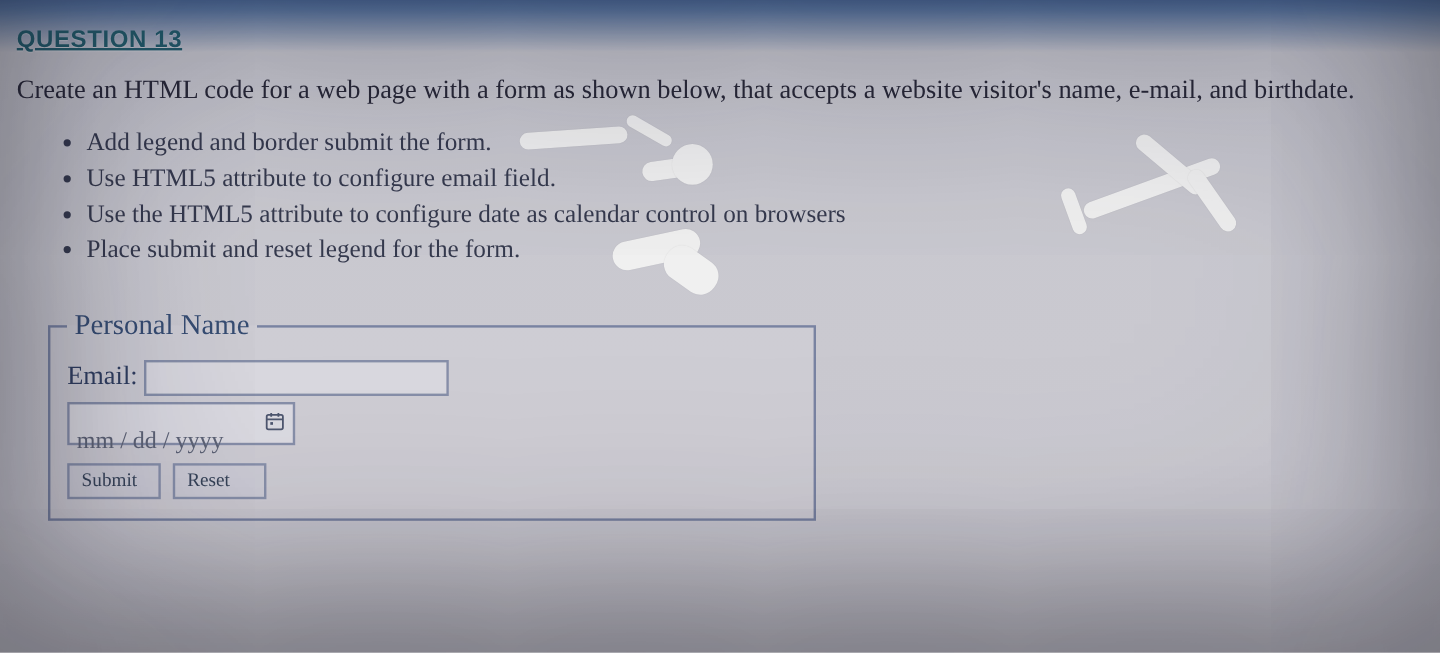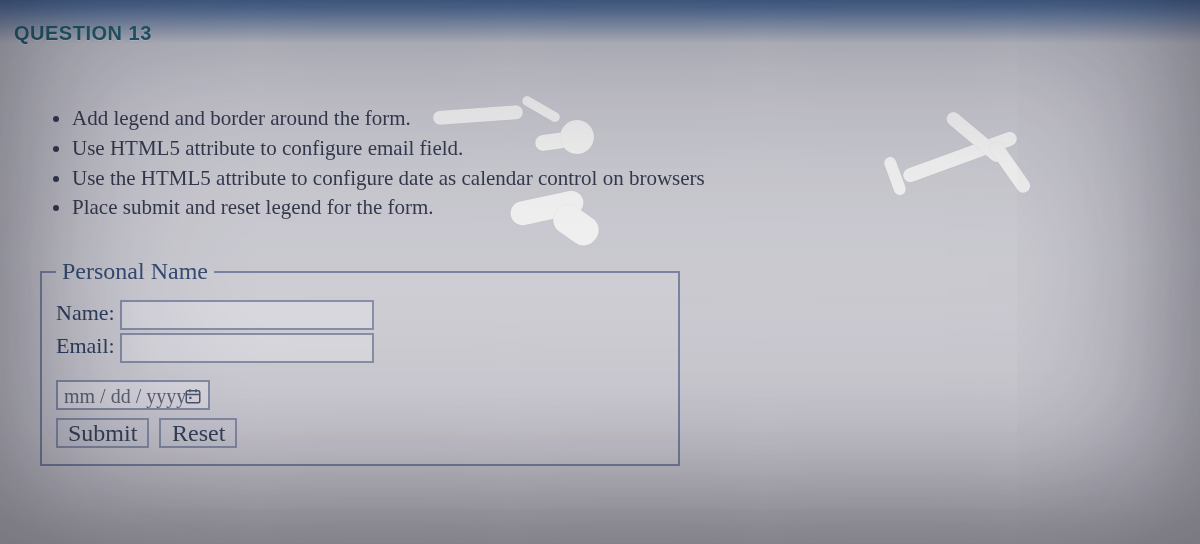--- a/index.html
+++ b/index.html
@@ -5,75 +5,72 @@
   html,body{margin:0;padding:0;width:1200px;height:544px;overflow:hidden;
     font-family:"Times New Roman",serif;}
   .page{position:relative;width:1200px;height:544px;
     background:linear-gradient(180deg,#4a6a9c 0%,#5a7aa8 1.5%,#d2d2da 8%,#d8d6de 100%);
     filter:contrast(0.92) brightness(0.98);}
   .vignette{position:absolute;inset:0;pointer-events:none;
     box-shadow:inset 0 0 180px 60px rgba(10,10,40,0.25),
                inset 0 -40px 120px rgba(0,0,0,0.35);}
   .qhead{position:absolute;left:14px;top:22px;color:#1b5d6e;
     font-family:Arial,Helvetica,sans-serif;font-weight:bold;font-size:20px;
-    letter-spacing:0.5px;text-shadow:0 1px 1px rgba(255,255,255,0.4);}
+    letter-spacing:0.5px;text-shadow:0 1px 1px rgba(255,255,255,0.4);text-decoration:underline;}
   .prompt{position:absolute;left:14px;top:62px;right:8px;color:#223;
     font-size:22px;}
   .bullets{position:absolute;left:50px;top:104px;right:20px;color:#30354b;
     font-size:21px;line-height:1.42;}
   .bullets ul{margin:0;padding-left:22px;}
   .bullets li{margin:0;}
   .formwrap{position:absolute;left:40px;top:258px;width:640px;}
   fieldset.pd{border:2px solid #7b86a8;margin:0;padding:12px 14px 16px 14px;
     background:rgba(230,228,235,0.25);}
   legend.pd{color:#314a74;font-size:24px;padding:0 6px;}
   .row{margin:3px 0;font-size:22px;color:#2a3a60;}
   .row label{display:inline-block;}
   .ti{display:inline-block;vertical-align:middle;height:26px;width:250px;
     border:2px solid #8a93b0;background:#e5e4ec;}
-  .dateinput{display:inline-block;margin-top:14px;height:30px;width:154px;
+  .dateinput{display:inline-block;margin-top:2px;height:30px;width:190px;
     border:2px solid #8a93b0;background:#e8e7ef;position:relative;
-    color:#5d6378;font-size:20px;padding:0 6px;box-sizing:border-box;
+    color:#5d6378;font-size:20px;padding:16px 6px;box-sizing:border-box;
     line-height:28px;}
   .calico{position:absolute;right:6px;top:5px;width:18px;height:18px;}
   .btn{display:inline-block;margin-top:8px;height:30px;min-width:78px;
     border:2px solid #8c95b2;background:#d9d8e3;color:#324058;
-    font-size:24px;text-align:right;line-height:26px;padding:0 10px;
+    font-size:16px;text-align:left;line-height:26px;padding:0 10px;
     box-sizing:border-box;font-family:inherit;}
   .btn+.btn{margin-left:6px;}
   
   .scrib{position:absolute;background:#fff;border-radius:8px;
     box-shadow:0 0 1px rgba(0,0,0,0.1);}
 </style>
 </head>
 <body>
 <div class="page">
 
   <div class="qhead">QUESTION 13</div>
 
+  <div class="prompt">Create an HTML code for a web page with a form as shown below, that accepts a website visitor's name, e-mail, and birthdate.</div>
 
   <div class="bullets">
     <ul>
-      <li>Add legend and border around the form.</li>
+      <li>Add legend and border submit the form.</li>
       <li>Use HTML5 attribute to configure email field.</li>
       <li>
         <span>Use the HTML5 attribute to configure date as calendar control on browsers</span>
       </li>
       <li>Place submit and reset legend for the form.</li>
     </ul>
   </div>
 
   <div class="formwrap">
     <fieldset class="pd">
       <legend class="pd">Personal Name</legend>
 
-      <div class="row">
-        <label>Name:</label>
-        <span class="ti"></span>
-      </div>
 
       <div class="row">
         <label>Email:</label>
         <span class="ti"></span>
       </div>
 
 
       <div class="dateinput">
         <span>mm / dd / yyyy</span>
         <svg class="calico" viewBox="0 0 24 24">

